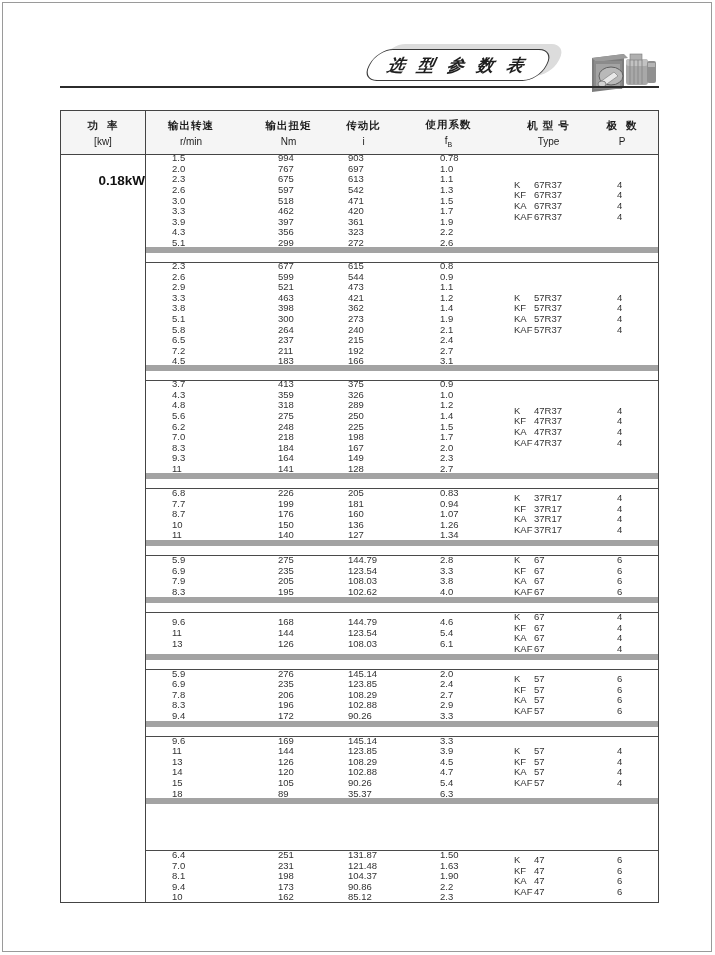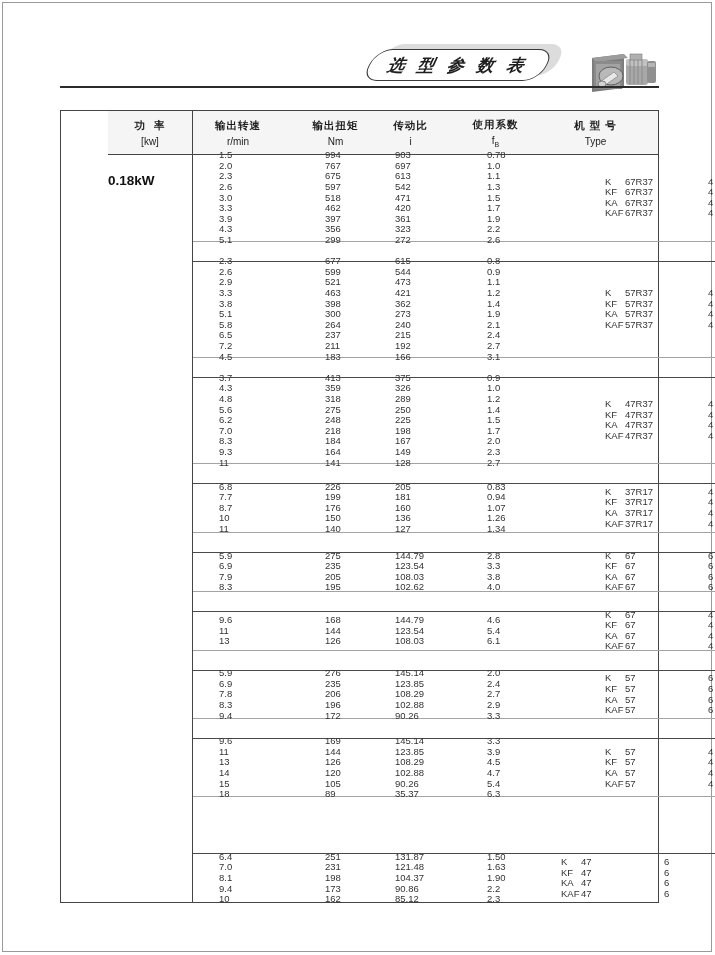--- a/index.html
+++ b/index.html
@@ -16,37 +16,37 @@
     display:flex; align-items:center; justify-content:center; }
   .banner-text { transform:skewX(18deg); font-style:italic; font-weight:bold; font-size:17px;
     letter-spacing:4px; color:#1e1e1e; white-space:nowrap; }
 
   .motor { position:absolute; left:584px; top:46px; }
 
   .title-rule { position:absolute; left:60px; top:86px; width:599px; height:2px; background:#2b2b2b; }
 
   
   .sel-table { position:absolute; left:60px; top:110px; width:599px; height:793px;
-    border:1.5px solid #444; background:#fff; display:flex; flex-direction:column;padding-left:47px; }
+    border:1.5px solid #444; background:#fff; display:flex; flex-direction:column; }
 
   .thead { display:grid; grid-template-columns:85px 90px 105px 45px 125px 75px 1fr;
     height:44px; border-bottom:1px solid #444; background:#f5f5f5; flex:0 0 auto; }
   .hcell { display:flex; flex-direction:column; align-items:center; justify-content:center; gap:3px; }
   .hcell.power { border-right:1px solid #444; }
   .h1 { font-size:10.5px; font-weight:bold; letter-spacing:1px; color:#1c1c1c; white-space:pre; }
   .h2 { font-size:10px; color:#1c1c1c; }
   .h2 sub { font-size:7px; }
 
   .tbody { flex:1 1 auto; display:flex; min-height:0; }
-  .power-col { width:85px; border-right:1px solid #444; flex:0 0 auto; text-align:left; padding-top:16px; }
+  .power-col { width:85px; border-right:1px solid #444; flex:0 0 auto; text-align:right; padding-top:16px; }
   .power-value { font-weight:bold; font-size:13.5px; color:#111; }
 
   .blocks { flex:1 1 auto; display:flex; flex-direction:column; min-height:0; }
   .block { display:flex; align-items:center; min-height:0; }
-  .block:not(:last-child) { border-bottom:1px solid #a3a3a3; margin-bottom:19px;gap:44px; }
+  .block:not(:last-child) { border-bottom:6px solid #a3a3a3; margin-bottom:9px; }
   .block:not(:first-child) { border-top:1px solid #4a4a4a; }
 
   .rows { width:368px; flex:0 0 auto; }
   .drow { display:grid; grid-template-columns:132px 70px 92px 74px; line-height:10.6px; }
   .drow span { font-size:9.5px; color:#333; text-align:left; }
   .c-speed { padding-left:26px; }
 
   .types { width:144px; flex:0 0 auto; }
   .trow { display:grid; grid-template-columns:20px 83px 41px; line-height:10.6px; }
   .trow span { font-size:9.5px; color:#333; text-align:left; }
@@ -109,20 +109,24 @@
         <div class="h2">i</div>
       </div>
       <div class="hcell">
         <div class="h1">使用系数</div>
         <div class="h2"><span>f</span><sub>B</sub></div>
       </div>
       <div class="hcell">
         <div class="h1">机 型 号</div>
         <div class="h2">Type</div>
       </div>
+      <div class="hcell">
+        <div class="h1">极  数</div>
+        <div class="h2">P</div>
+      </div>
     </div>
 
     <div class="tbody">
       <div class="power-col">
         <span class="power-value">0.18kW</span>
       </div>
       <div class="blocks">
           <div class="block" style="flex-grow: 10;">
             <div class="rows">
               <div class="drow">

